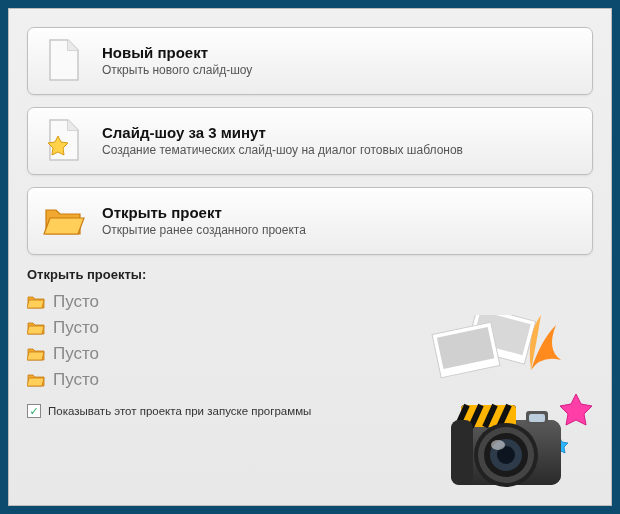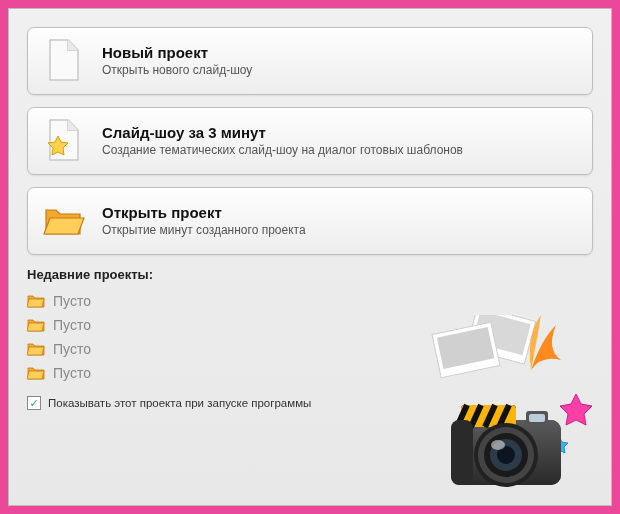--- a/index.html
+++ b/index.html
@@ -4,21 +4,21 @@
 <style>
   * { box-sizing: border-box; margin: 0; padding: 0; }
   body {
     font-family: "Segoe UI", Tahoma, Arial, sans-serif;
     background: #000;
     width: 620px;
     height: 514px;
     overflow: hidden;
   }
   .outer {
-    background: #ec4899;
+    background: #0c4a6e;
     padding: 8px;
     width: 620px;
     height: 514px;
   }
   .panel {
     background: linear-gradient(#f0f0f0, #e8e8e8);
     width: 100%;
     height: 100%;
     border: 1px solid #bbb;
     padding: 18px 18px 12px 18px;
@@ -60,21 +60,21 @@
     font-weight: bold;
     color: #222;
     margin-top: 6px;
     margin-bottom: 10px;
   }
   .recent-list { }
   .recent-item {
     display: flex;
     align-items: center;
     gap: 8px;
-    font-size: 14px;
+    font-size: 17px;
     color: #888;
     margin-bottom: 6px;
   }
   .recent-item .mini-icon {
     width: 18px;
     height: 18px;
     flex-shrink: 0;
   }
   .checkbox-row {
     display: flex;
@@ -142,25 +142,25 @@
 
     <div class="option-card">
       <div class="icon-wrap">
         <svg width="44" height="40" viewBox="0 0 44 40">
           <path d="M4 10 h10 l4 4 h20 v20 h-34 z" fill="#f0a830" stroke="#c97c10" stroke-width="1.2"></path>
           <path d="M8 18 h34 l-6 16 h-34 z" fill="#ffcf5a" stroke="#c97c10" stroke-width="1.2"></path>
         </svg>
       </div>
       <div class="texts">
         <div class="title">Открыть проект</div>
-        <div class="desc">Открытие минут созданного проекта</div>
-      </div>
-    </div>
-
-    <div class="recent-header">Недавние проекты:</div>
+        <div class="desc">Открытие ранее созданного проекта</div>
+      </div>
+    </div>
+
+    <div class="recent-header">Открыть проекты:</div>
 
     <div class="recent-list">
       <div class="recent-item">
         <span class="mini-icon">
           <svg width="18" height="16" viewBox="0 0 18 16">
               <path d="M1 4 h5 l2 2 h9 v9 h-16 z" fill="#f0a830" stroke="#c97c10" stroke-width="0.8"></path>
               <path d="M2 7 h15 l-2 8 h-15 z" fill="#ffcf5a" stroke="#c97c10" stroke-width="0.8"></path>
             </svg>
         </span>
         <span>Пусто</span>

